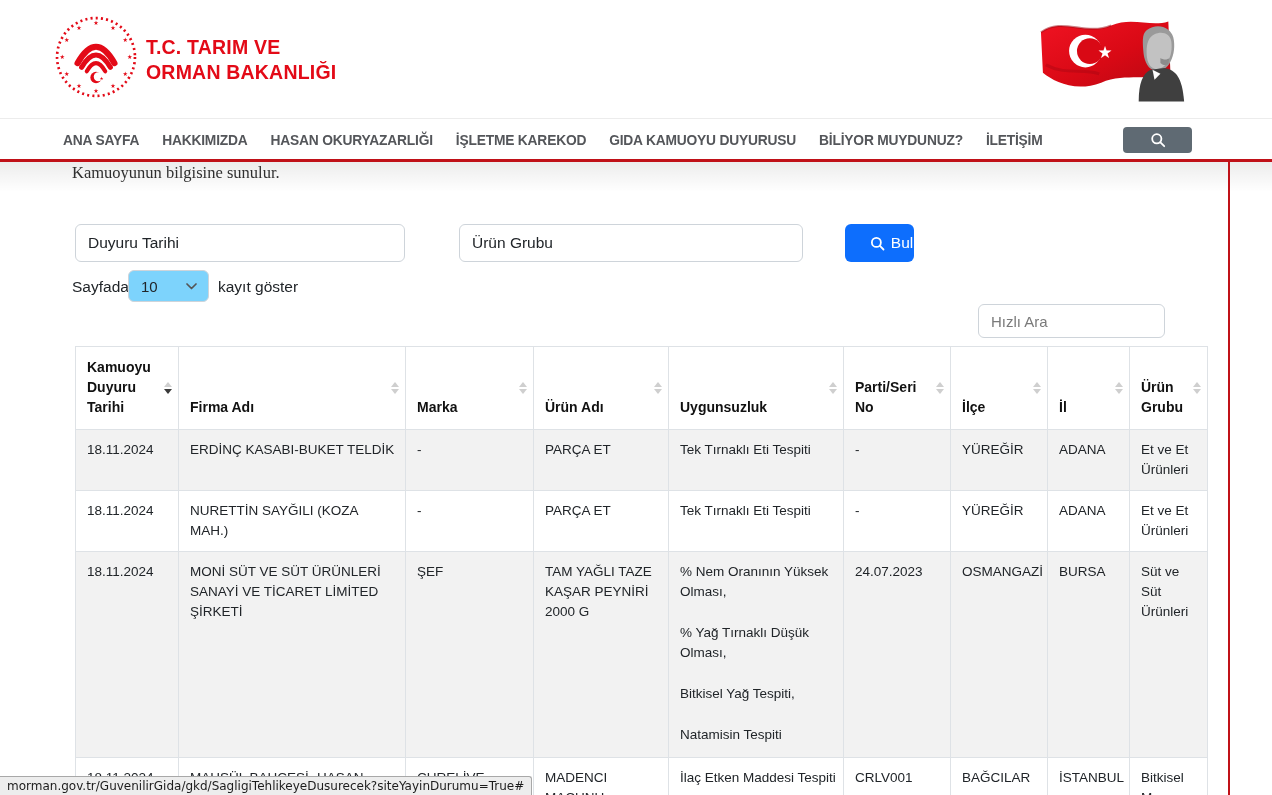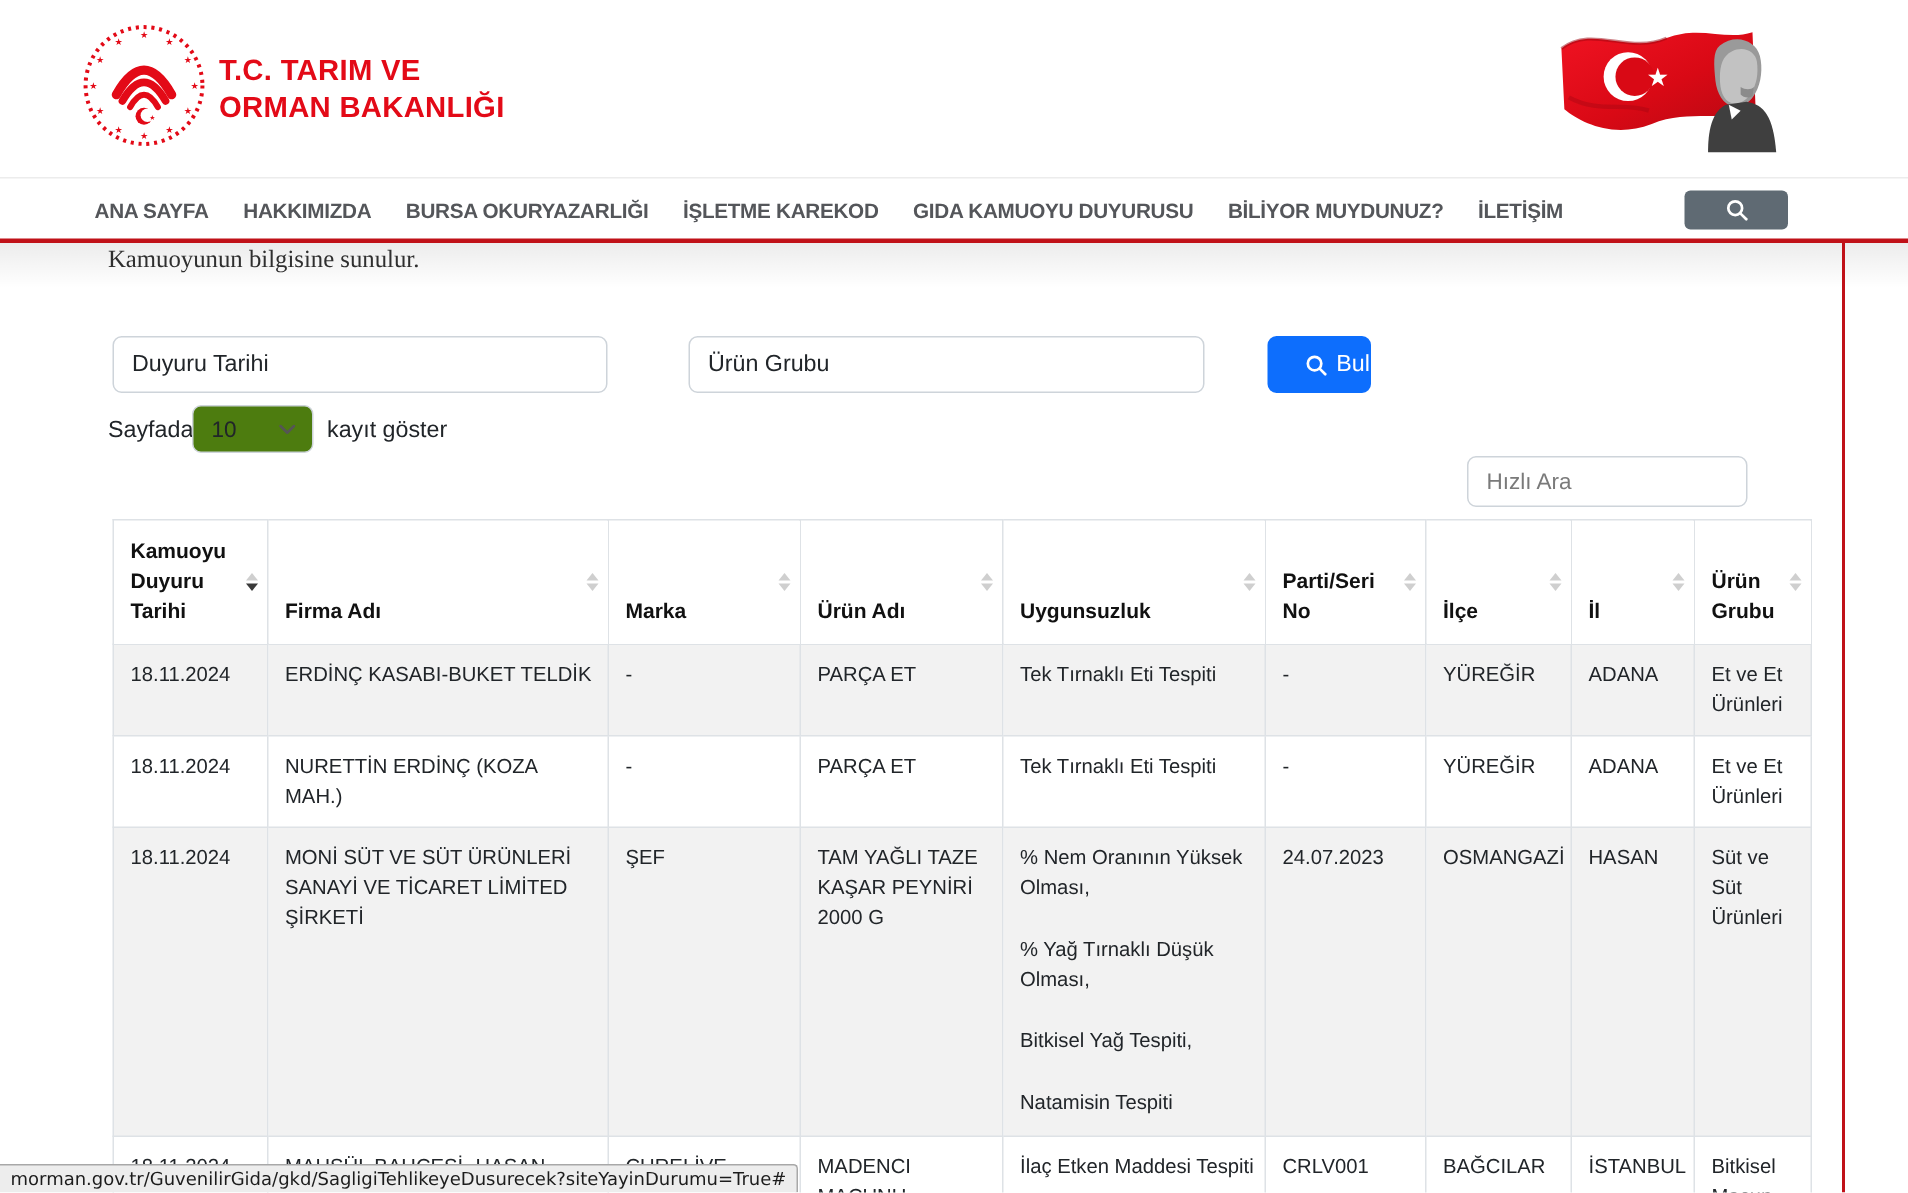--- a/index.html
+++ b/index.html
@@ -40,21 +40,21 @@
   .gray-ph::placeholder { color:#7a7a7a; opacity:1; }
   #inp-duyuru { left:75px; top:224px; width:330px; }
   #inp-urun { left:459px; top:224px; width:344px; }
   .bul-btn { position:absolute; left:845px; top:224px; width:69px; height:38px; background:#0d6efd;
     color:#fff; border:none; border-radius:6px; font-size:15.5px; display:flex; gap:6px;
     align-items:center; justify-content:center; cursor:pointer; font-family:"Liberation Sans", sans-serif;padding-left:24px; }
 
   .pagesize-label1 { position:absolute; left:72px; top:278px; font-size:15.5px; color:#212529; }
   .pagesize-select { position:absolute; left:128px; top:270px; width:81px; height:32px;
     border:1px solid #ced4da; border-radius:6px; font-size:15px; color:#212529; padding:0 24px 0 12px;
-    appearance:none; -webkit-appearance:none; background:#4d7c0f; outline:none; cursor:pointer;
+    appearance:none; -webkit-appearance:none; background:#7dd3fc; outline:none; cursor:pointer;
     font-family:"Liberation Sans", sans-serif; }
   .pagesize-chevron { position:absolute; left:186px; top:283px; pointer-events:none; }
   .pagesize-label2 { position:absolute; left:218px; top:278px; font-size:15.5px; color:#212529; }
 
   #inp-hizli { left:978px; top:304px; width:187px; height:34px; font-size:15px; }
 
   
   .tbl { position:absolute; left:75px; top:346px; width:1132px; border-collapse:collapse;
     table-layout:fixed; font-size:13.5px; color:#212529; }
   .tbl th, .tbl td { border:1px solid #dee2e6; vertical-align:top; text-align:left;
@@ -136,21 +136,21 @@
         <path d="M118,60 L126,64 L120,70 Z" fill="#fff"></path>
         <path d="M126,48 C129,50 133,50 135,48 L134,54 C131,56 128,55 126,53 Z" fill="#8b8b8b"></path>
       </g>
     </svg>
   </header>
 
   <nav class="nav">
     <div class="nav-items">
       <span class="nav-item">ANA SAYFA</span>
       <span class="nav-item">HAKKIMIZDA</span>
-      <span class="nav-item">BURSA OKURYAZARLIĞI</span>
+      <span class="nav-item">HASAN OKURYAZARLIĞI</span>
       <span class="nav-item">İŞLETME KAREKOD</span>
       <span class="nav-item">GIDA KAMUOYU DUYURUSU</span>
       <span class="nav-item">BİLİYOR MUYDUNUZ?</span>
       <span class="nav-item">İLETİŞİM</span>
     </div>
     <button class="nav-search-btn">
       <svg width="16" height="16" viewBox="0 0 16 16">
         <circle cx="6.8" cy="6.8" r="4.6" fill="none" stroke="#fff" stroke-width="1.8"></circle>
         <line x1="10.4" y1="10.4" x2="14.2" y2="14.2" stroke="#fff" stroke-width="1.8" stroke-linecap="round"></line>
       </svg>
@@ -270,21 +270,21 @@
         <td>-</td>
         <td>PARÇA ET</td>
         <td>Tek Tırnaklı Eti Tespiti</td>
         <td>-</td>
         <td>YÜREĞİR</td>
         <td>ADANA</td>
         <td>Et ve Et Ürünleri</td>
       </tr>
       <tr class="r1">
         <td>18.11.2024</td>
-        <td>NURETTİN ERDİNÇ (KOZA MAH.)</td>
+        <td>NURETTİN SAYĞILI (KOZA MAH.)</td>
         <td>-</td>
         <td>PARÇA ET</td>
         <td>Tek Tırnaklı Eti Tespiti</td>
         <td>-</td>
         <td>YÜREĞİR</td>
         <td>ADANA</td>
         <td>Et ve Et Ürünleri</td>
       </tr>
       <tr class="r2 stripe">
         <td>18.11.2024</td>
@@ -292,21 +292,21 @@
         <td>ŞEF</td>
         <td>TAM YAĞLI TAZE KAŞAR PEYNİRİ 2000 G</td>
         <td>
           <div class="para">% Nem Oranının Yüksek Olması,</div>
           <div class="para">% Yağ Tırnaklı Düşük Olması,</div>
           <div class="para">Bitkisel Yağ Tespiti,</div>
           <div class="para">Natamisin Tespiti</div>
         </td>
         <td>24.07.2023</td>
         <td>OSMANGAZİ</td>
-        <td>HASAN</td>
+        <td>BURSA</td>
         <td>Süt ve Süt Ürünleri</td>
       </tr>
       <tr class="r3">
         <td>18.11.2024</td>
         <td>MAHSÜL BAHÇESİ- HASAN</td>
         <td>CURELİVE</td>
         <td>MADENCI MACUNU</td>
         <td>İlaç Etken Maddesi Tespiti</td>
         <td>CRLV001</td>
         <td>BAĞCILAR</td>

